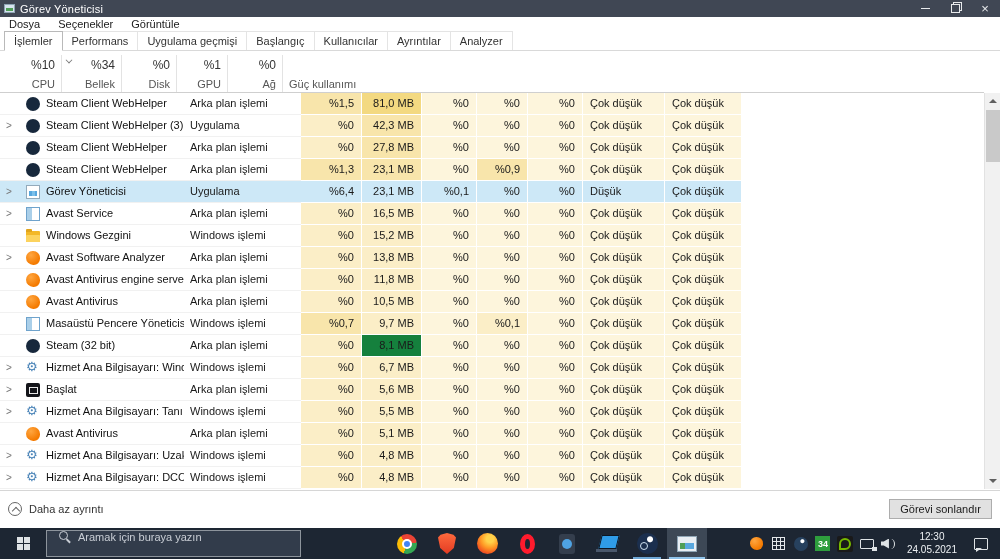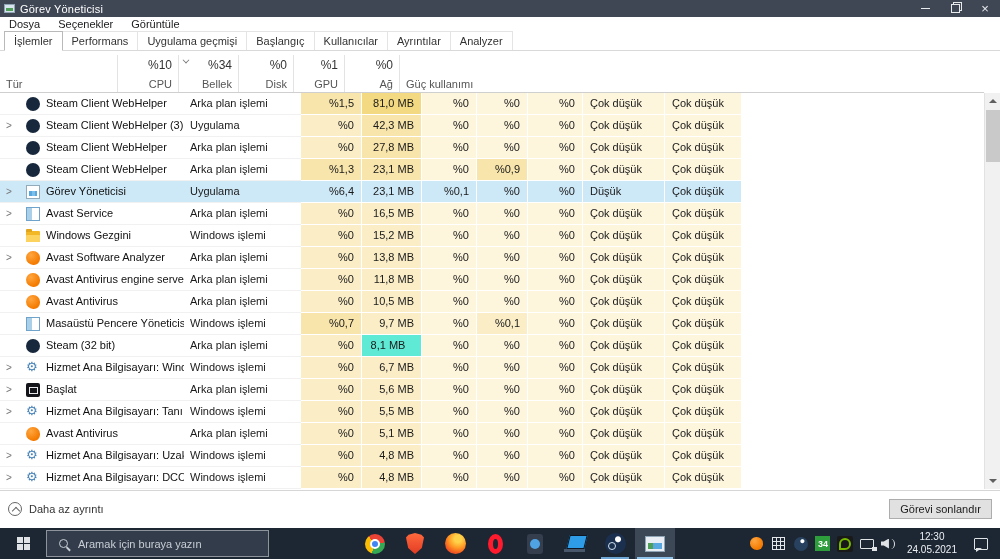--- a/index.html
+++ b/index.html
@@ -80,21 +80,21 @@
   .less .circ::before { content:""; position:absolute; left:4px; top:5px; width:5px; height:5px; border-left:1px solid #666; border-top:1px solid #666; transform:rotate(45deg); }
   .endtask { margin-left:auto; margin-right:8px; background:#e1e1e1; border:1px solid #adadad; padding:3px 10px; color:#1a1a1a; font-size:11px; }
 
   
   .taskbar { position:absolute; left:0; top:528px; width:1000px; height:31px; background:#1d2633; display:flex; align-items:center; }
   .startbtn { width:46px; height:31px; display:flex; align-items:center; justify-content:center; }
   .winlogo { width:13px; height:13px; background:
       linear-gradient(to right, rgba(0,0,0,0) 0 6px, #1d2633 6px 7px, rgba(0,0,0,0) 7px),
       linear-gradient(to bottom, rgba(0,0,0,0) 0 6px, #1d2633 6px 7px, rgba(0,0,0,0) 7px),
       #dfe3e6; }
-  .searchbox { width:223px; height:27px; background:#323c4b; border:1px solid #8d949c; display:flex; align-items:center; color:#c9ced5; }
+  .searchbox { width:255px; height:27px; background:#323c4b; border:1px solid #8d949c; display:flex; align-items:flex-start; color:#c9ced5; }
   .mag { width:9px; height:9px; border:1.5px solid #c9ced5; border-radius:50%; position:relative; margin:0 10px 0 12px; }
   .mag::after { content:""; position:absolute; width:5px; height:1.5px; background:#c9ced5; transform:rotate(45deg); left:6px; top:8px; }
   .apps { display:flex; margin-left:86px; height:31px; }
   .atile { width:40px; height:31px; display:flex; align-items:center; justify-content:center; position:relative; }
   .atile.running::after { content:""; position:absolute; left:6px; right:6px; bottom:0; height:2px; background:#6fa8d6; }
   .atile.active { background:#3d4856; }
   .atile.active::after { content:""; position:absolute; left:2px; right:2px; bottom:0; height:2px; background:#8fc3ea; }
 
   .ai-chrome { width:20px; height:20px; border-radius:50%; background:conic-gradient(from -40deg,#ea4335 0 120deg,#34a853 120deg 240deg,#fbbc05 240deg 360deg); position:relative; }
   .ai-chrome::after { content:""; position:absolute; left:5px; top:5px; width:10px; height:10px; border-radius:50%; background:#4285f4; border:2.5px solid #fff; box-sizing:border-box; }
@@ -153,23 +153,20 @@
     <span class="tab active">İşlemler</span>
     <span class="tab">Performans</span>
     <span class="tab">Uygulama geçmişi</span>
     <span class="tab">Başlangıç</span>
     <span class="tab">Kullanıcılar</span>
     <span class="tab">Ayrıntılar</span>
     <span class="tab">Analyzer</span>
   </div>
 
 <div class="thead" id="thead">
-    <div class="th col-tur">
-      <span class="hl">Tür</span>
-    </div>
     <div class="th col-cpu num">
       <span class="hv">%10</span>
       <span class="hl">CPU</span>
     </div>
     <div class="th col-mem num">
       <span class="sortmark"></span>
       <span class="hv">%34</span>
       <span class="hl">Bellek</span>
     </div>
     <div class="th col-disk num">
@@ -356,21 +353,21 @@
       <div class="cell heat txt col-ptrend" style="background: rgb(253, 245, 220);">Çok düşük</div>
     </div>
     <div class="row">
       <div class="cell col-ad">
         <span class="chev"></span>
         <span class="picon picon-steam"></span>
         <span class="pname">Steam (32 bit)</span>
       </div>
       <div class="cell col-tur">Arka plan işlemi</div>
       <div class="cell heat num col-cpu" style="background: rgb(251, 238, 199);">%0</div>
-      <div class="cell heat num col-mem" style="background: #5eead4; text-align: center;">8,1 MB</div>
+      <div class="cell heat num col-mem" style="background: #15803d;">8,1 MB</div>
       <div class="cell heat num col-disk" style="background: rgb(253, 245, 220);">%0</div>
       <div class="cell heat num col-gpu" style="background: rgb(253, 245, 220);">%0</div>
       <div class="cell heat num col-net" style="background: rgb(253, 245, 220);">%0</div>
       <div class="cell heat txt col-power" style="background: rgb(253, 245, 220);">Çok düşük</div>
       <div class="cell heat txt col-ptrend" style="background: rgb(253, 245, 220);">Çok düşük</div>
     </div>
     <div class="row">
       <div class="cell col-ad">
         <span class="chev">&gt;</span>
         <span class="picon picon-gear"></span>

